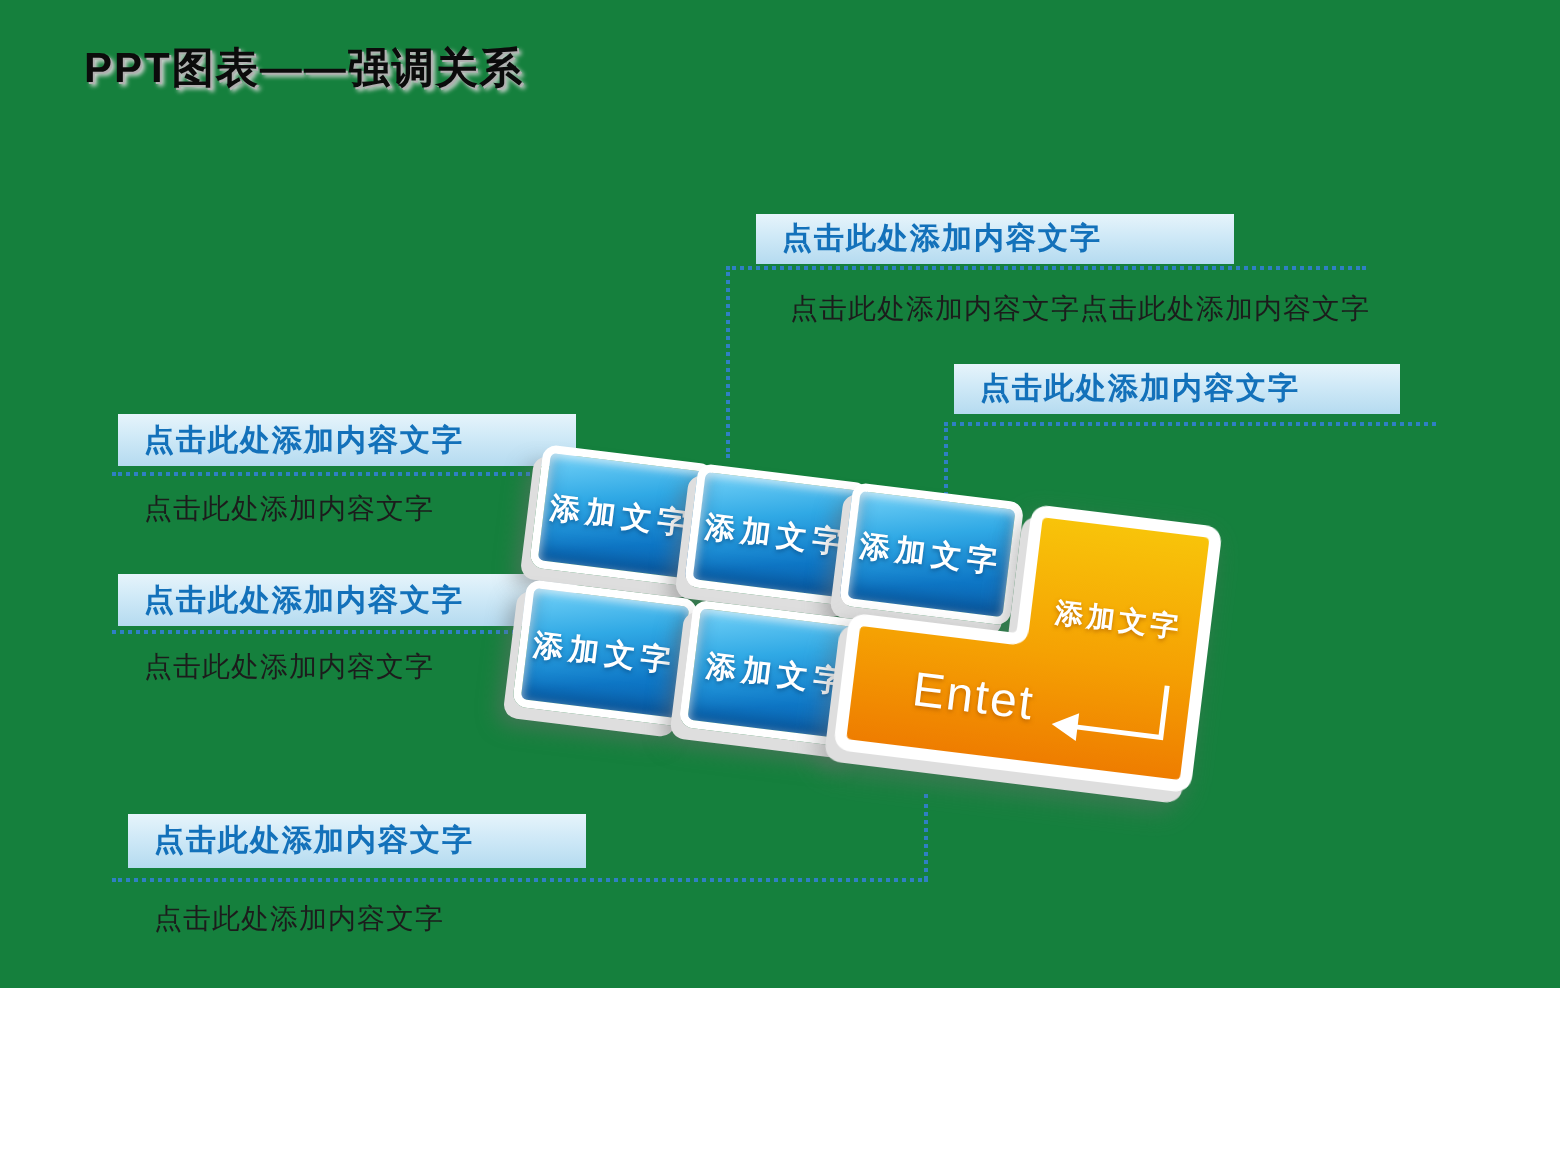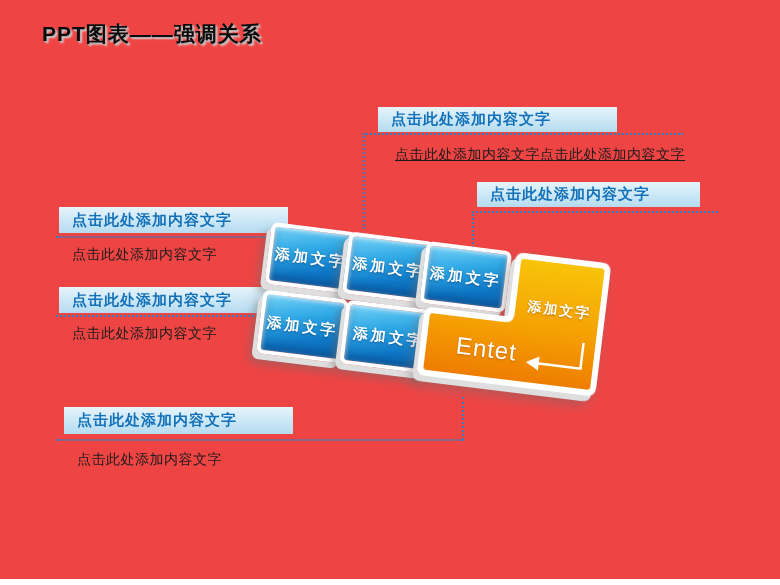--- a/index.html
+++ b/index.html
@@ -1,36 +1,36 @@
 <!DOCTYPE html>
 <html><head>
 <meta charset="utf-8">
 <style>
   html,body{margin:0;padding:0;background:#fff;}
-  .stage{position:relative;width:780px;height:579px;background:#ef4444;overflow:hidden;
+  .stage{position:relative;width:780px;height:494px;background:#15803d;overflow:hidden;
          font-family:"Liberation Sans", sans-serif;}
 
   
   .slide-title{position:absolute;left:42px;top:20px;font-size:21px;font-weight:bold;
     color:#0b0b0b;letter-spacing:1px;
     text-shadow:1px 1px 0 #b0b0b0, 2px 2px 2px #d6d6d6;}
 
   
   .co-header{position:absolute;display:flex;align-items:center;box-sizing:border-box;
     padding-left:13px;font-size:15px;font-weight:bold;color:#1371ba;letter-spacing:1px;
     background:linear-gradient(180deg,#e6f4fb 0%,#cfe9f7 45%,#b5dbf0 100%);}
   .co-body{position:absolute;font-size:14px;color:#1c1c1c;white-space:nowrap;letter-spacing:.5px;}
   .dh{position:absolute;height:0;border-top:2px dotted #2f80c3;}
   .dv{position:absolute;width:0;border-left:2px dotted #2f80c3;}
 
   
   #co-top-h{left:378px;top:107px;width:239px;height:25px;}
   #co-top-line{left:363px;top:133px;width:320px;}
   #co-top-drop{left:363px;top:133px;height:96px;}
-  #co-top-b{left:395px;top:146px;text-decoration:underline;}
+  #co-top-b{left:395px;top:146px;}
   
   #co-right-h{left:477px;top:182px;width:223px;height:25px;}
   #co-right-line{left:472px;top:211px;width:246px;}
   #co-right-drop{left:472px;top:211px;height:40px;}
   #co-right-b{left:494px;top:224px;}
   
   #co-la-h{left:59px;top:207px;width:229px;height:26px;}
   #co-la-line{left:56px;top:236px;width:233px;}
   #co-la-b{left:72px;top:246px;}
   

